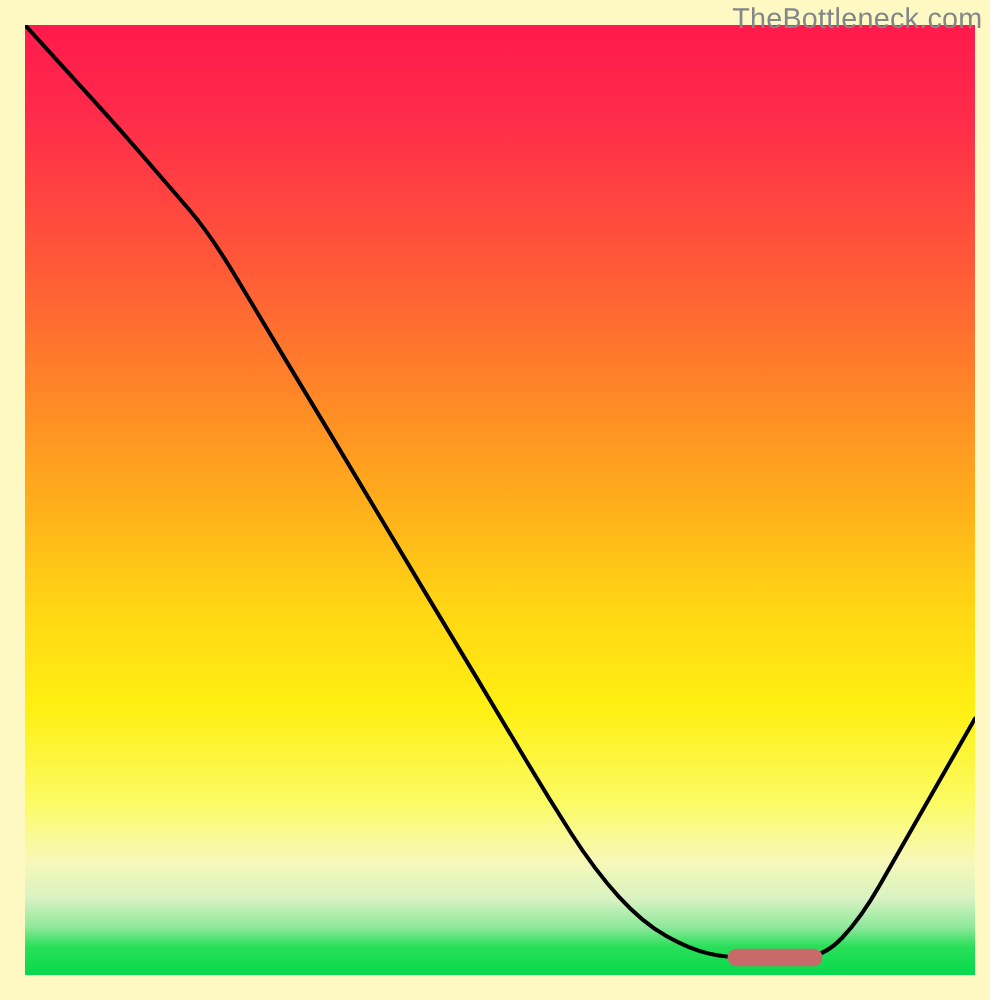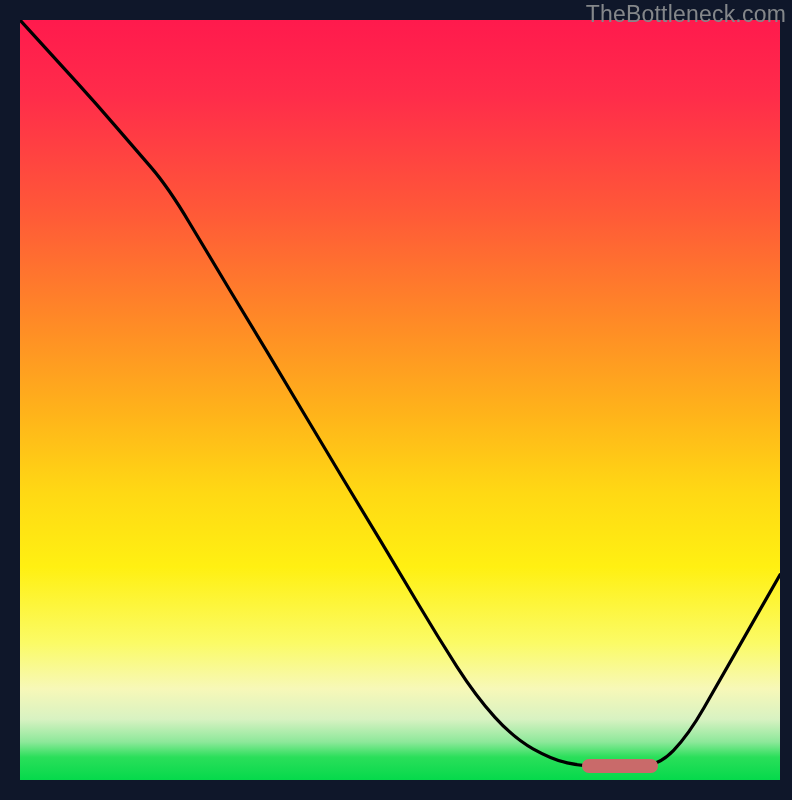--- a/index.html
+++ b/index.html
@@ -1,21 +1,21 @@
 <!DOCTYPE html>
 <html><head>
 <meta charset="utf-8">
 <style>
   * { margin: 0; padding: 0; box-sizing: border-box; }
   html, body { width: 800px; height: 800px; overflow: hidden; background: #fff; }
   .frame {
     position: relative;
     width: 792px;
     height: 800px;
-    background: #0f172a;
+    background: #fef9c3;
   }
   .plot {
     position: absolute;
     left: 20px;
     top: 20px;
     width: 760px;
     height: 760px;
     background: linear-gradient(to bottom,
       #ff1a4d 0%,
       #ff2c4a 10%,

